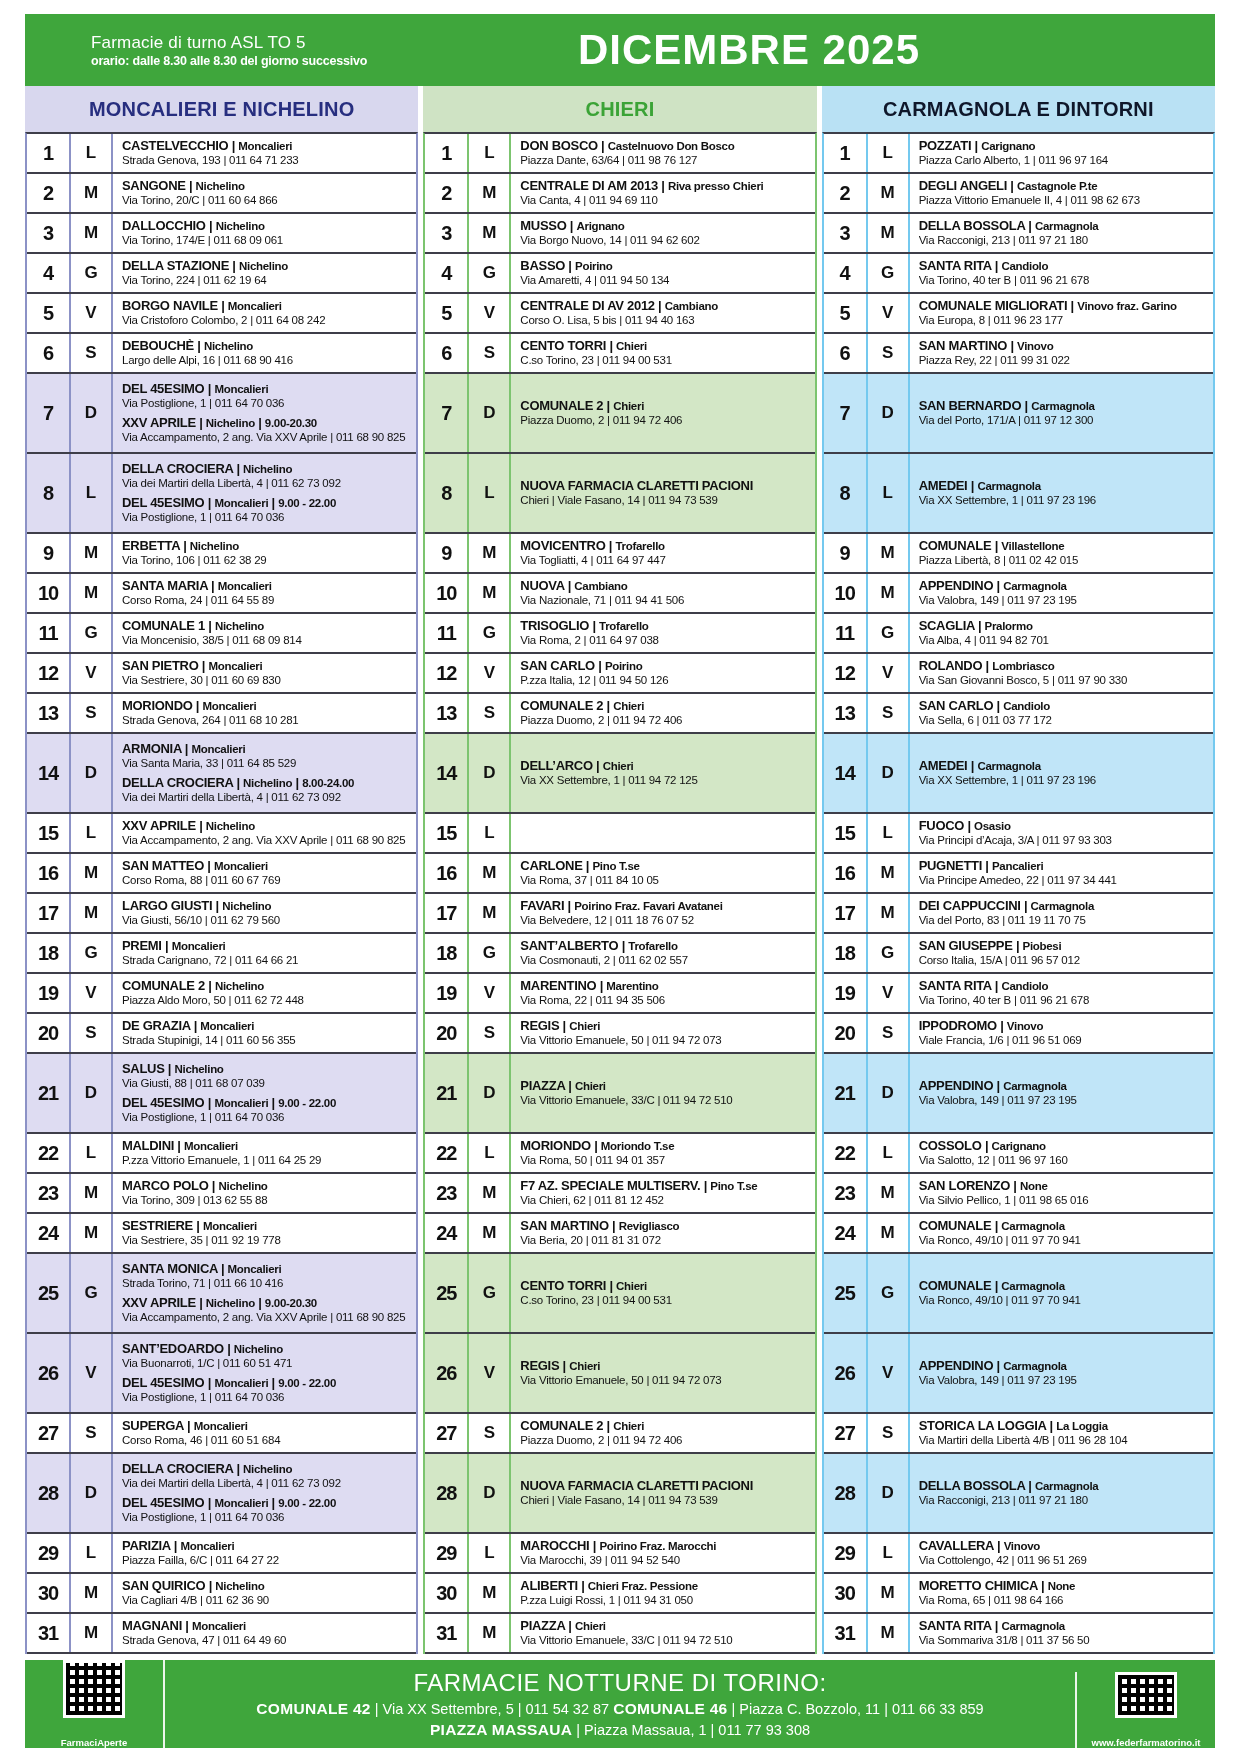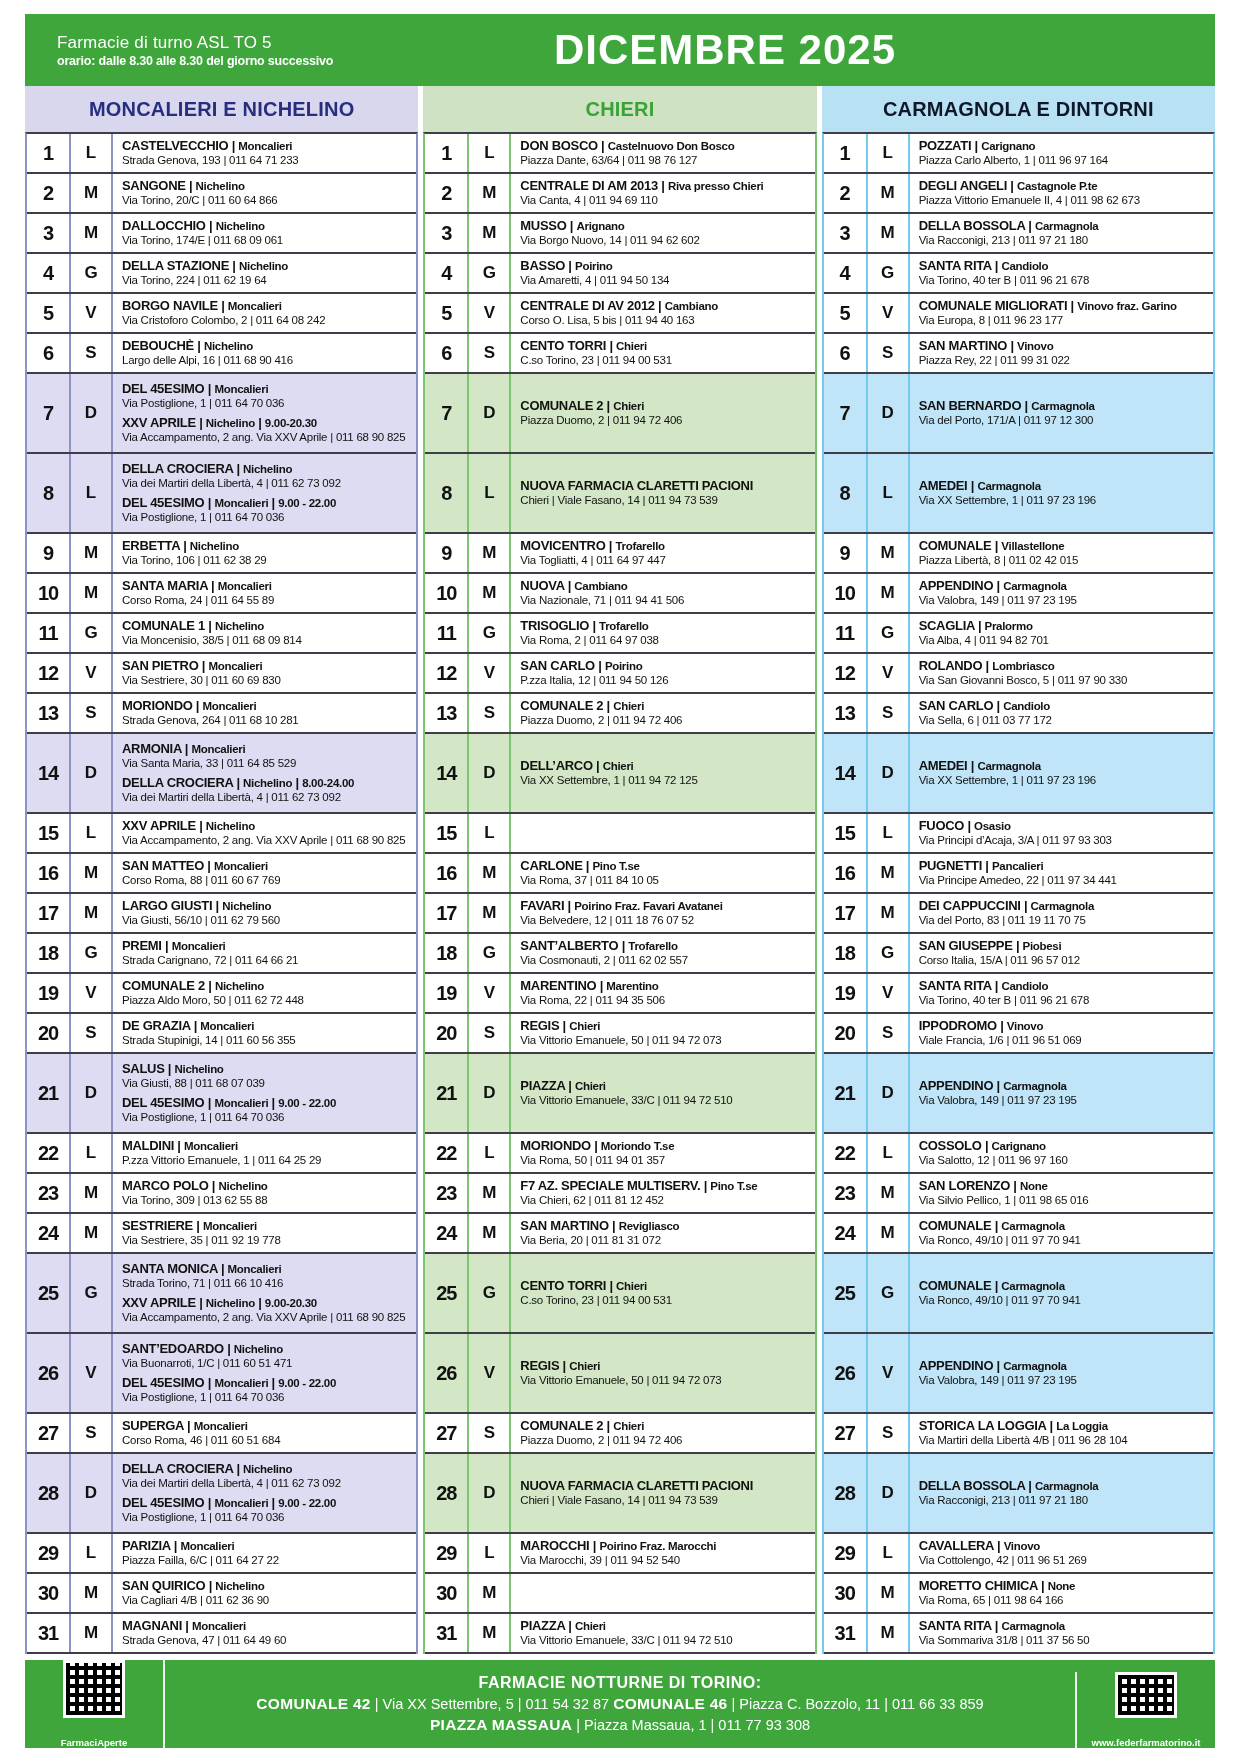--- a/index.html
+++ b/index.html
@@ -1,21 +1,21 @@
 <!DOCTYPE html>
 <html><head>
 <meta charset="utf-8">
 <style>
   html,body{margin:0;padding:0;background:#fff;}
   body{font-family:"Liberation Sans","DejaVu Sans",sans-serif;color:#111;}
   .page{width:1240px;height:1754px;box-sizing:border-box;padding:14px 25px 10px 25px;background:#fff;overflow:hidden;}
 
   
   .topbar{background:#3fa63c;height:72px;display:flex;align-items:center;color:#fff;}
-  .top-left{width:330px;padding-left:32px;box-sizing:border-box;}
+  .top-left{width:330px;padding-left:18px;box-sizing:border-box;margin-left:48px;}
   .top-left .t1{font-size:17px;font-weight:400;letter-spacing:.2px;line-height:1.25;}
   .top-left .t2{font-size:12.5px;font-weight:700;letter-spacing:-.2px;}
   .month-title{flex:1;text-align:center;font-size:42px;font-weight:bold;letter-spacing:1px;padding-right:120px;}
 
   
   .calendar{display:flex;gap:5px;margin-top:0;}
   .column{flex:1;min-width:0;}
   .col-head{height:46px;display:flex;align-items:center;justify-content:center;
             font-weight:bold;font-size:20px;letter-spacing:.2px;}
   .col-body{border-left:2px solid var(--line);border-right:2px solid var(--line);
@@ -38,21 +38,21 @@
   .bottombar{background:#3fa63c;height:88px;margin-top:6px;display:flex;align-items:stretch;color:#fff;}
   .qrbox{width:140px;flex:0 0 140px;display:flex;flex-direction:column;align-items:center;justify-content:center;gap:19px;box-sizing:border-box;}
   .qrbox.left{border-right:2px solid rgba(255,255,255,.9);}
   .qrbox.right{border-left:2px solid rgba(255,255,255,.9);margin-top:12px;}
   .qr{width:56px;height:56px;background:#fff;border:3px solid #fff;box-sizing:content-box;
       background-image:
         repeating-linear-gradient(0deg,#000 0 4px,transparent 4px 9px),
         repeating-linear-gradient(90deg,#000 0 4px,transparent 4px 9px);}
   .qrlabel{font-size:9.5px;font-weight:bold;letter-spacing:0;}
   .night{flex:1;display:flex;flex-direction:column;align-items:center;justify-content:center;gap:3px;text-align:center;}
-  .night .n1{font-size:16px;font-weight:bold;letter-spacing:.5px;}
+  .night .n1{font-size:24px;font-weight:normal;letter-spacing:.5px;}
   .night .n2,.night .n3{font-size:14.5px;}
   .night b{font-weight:bold;font-size:15.5px;letter-spacing:.3px;}
 </style>
 </head>
 <body>
 
 <div class="page">
 
   <header class="topbar">
     <div class="top-left">
@@ -689,20 +689,26 @@
             <div class="c-content">
               <div class="entry">
                 <div class="l1"><span class="nm">MAROCCHI</span><span class="sep"> | </span><span class="town">Poirino Fraz. Marocchi</span></div>
                 <div class="l2">Via Marocchi, 39 | 011 94 52 540</div>
               </div>
             </div>
           </div>
           <div class="row">
             <div class="c-day">30</div>
             <div class="c-dow">M</div>
+            <div class="c-content">
+              <div class="entry">
+                <div class="l1"><span class="nm">ALIBERTI</span><span class="sep"> | </span><span class="town">Chieri Fraz. Pessione</span></div>
+                <div class="l2">P.zza Luigi Rossi, 1 | 011 94 31 050</div>
+              </div>
+            </div>
           </div>
           <div class="row">
             <div class="c-day">31</div>
             <div class="c-dow">M</div>
             <div class="c-content">
               <div class="entry">
                 <div class="l1"><span class="nm">PIAZZA</span><span class="sep"> | </span><span class="town">Chieri</span></div>
                 <div class="l2">Via Vittorio Emanuele, 33/C | 011 94 72 510</div>
               </div>
             </div>

